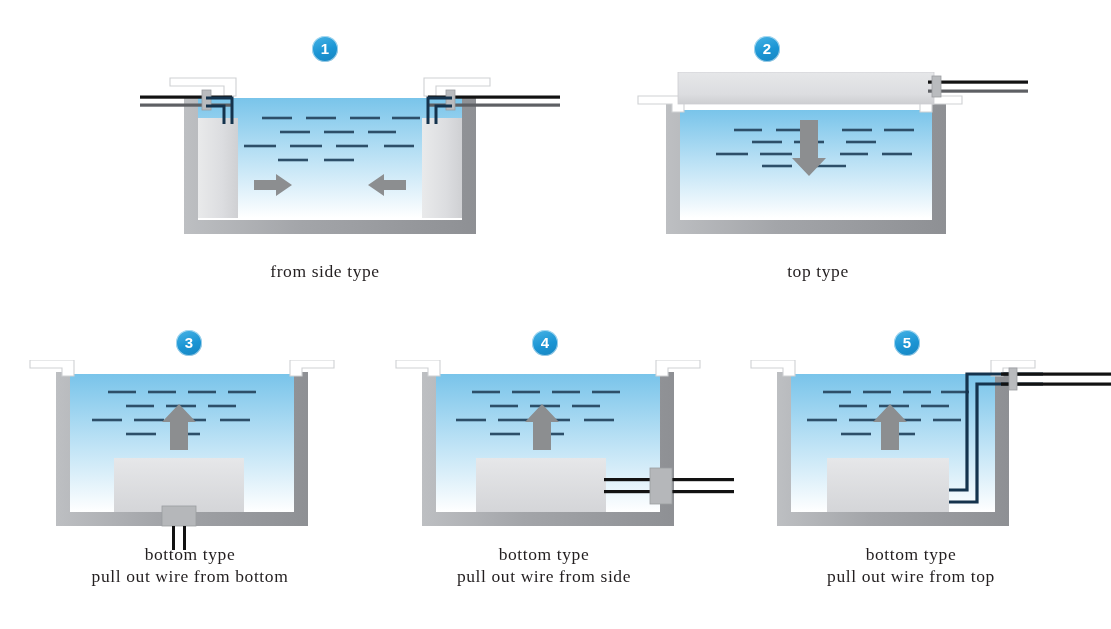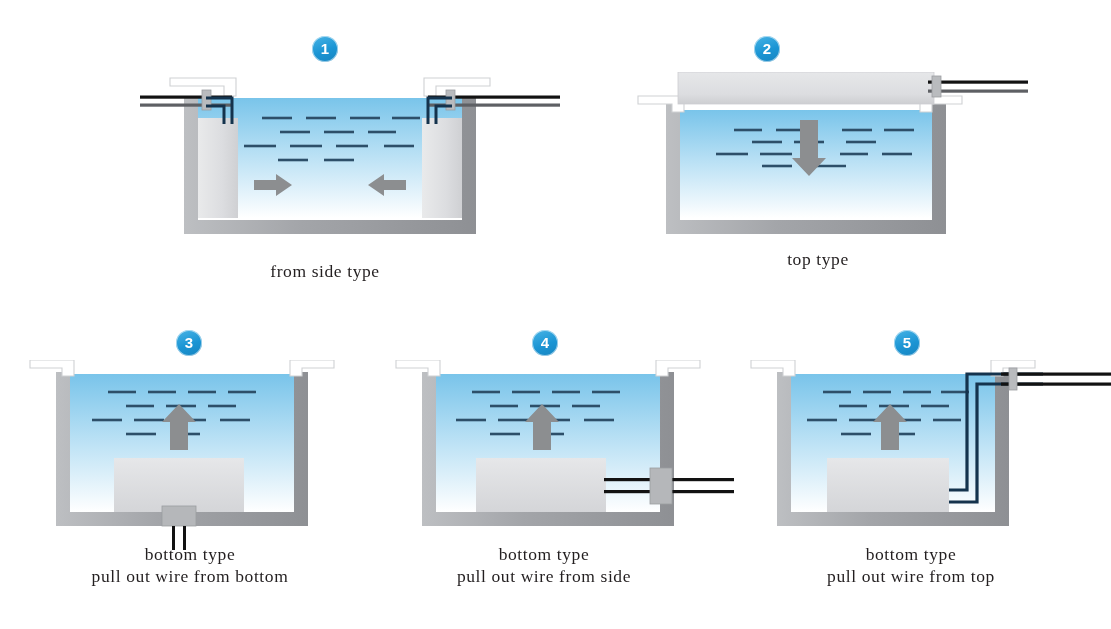--- a/index.html
+++ b/index.html
@@ -198,21 +198,21 @@
           <line x1="230" y1="82" x2="258" y2="82"></line>
           <line x1="272" y1="82" x2="302" y2="82"></line>
           <line x1="152" y1="94" x2="182" y2="94"></line>
           <line x1="198" y1="94" x2="236" y2="94"></line>
         </g>
 
         <path d="M190 48 L208 48 L208 86 L216 86 L199 104 L182 86 L190 86 Z" fill="#8c8e90"></path>
       </svg>
     </div>
 
-    <div class="caption" style="left:58px; top:248px;">top type</div>
+    <div class="caption" style="left:58px; top:260px;">top type</div>
   </div>
 
   <div class="panel" style="left:0px; top:318px; width:380px; height:311px;">
 
     <div class="badge" style="left:176px; top:12px;">3</div>
 
     <div class="figure" style="left:22px; top:42px;">
       <svg width="340" height="190" viewBox="0 0 340 190" xmlns="http://www.w3.org/2000/svg">
         <defs>
           <linearGradient id="water3" x1="0" y1="0" x2="0" y2="1">

